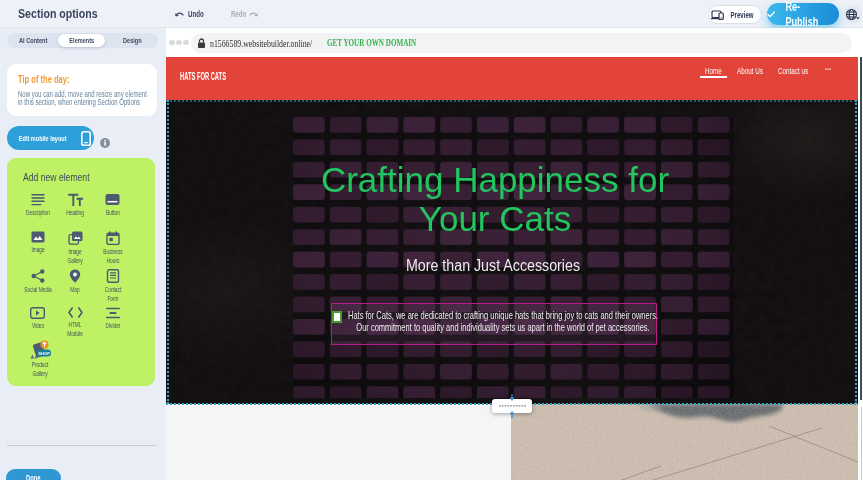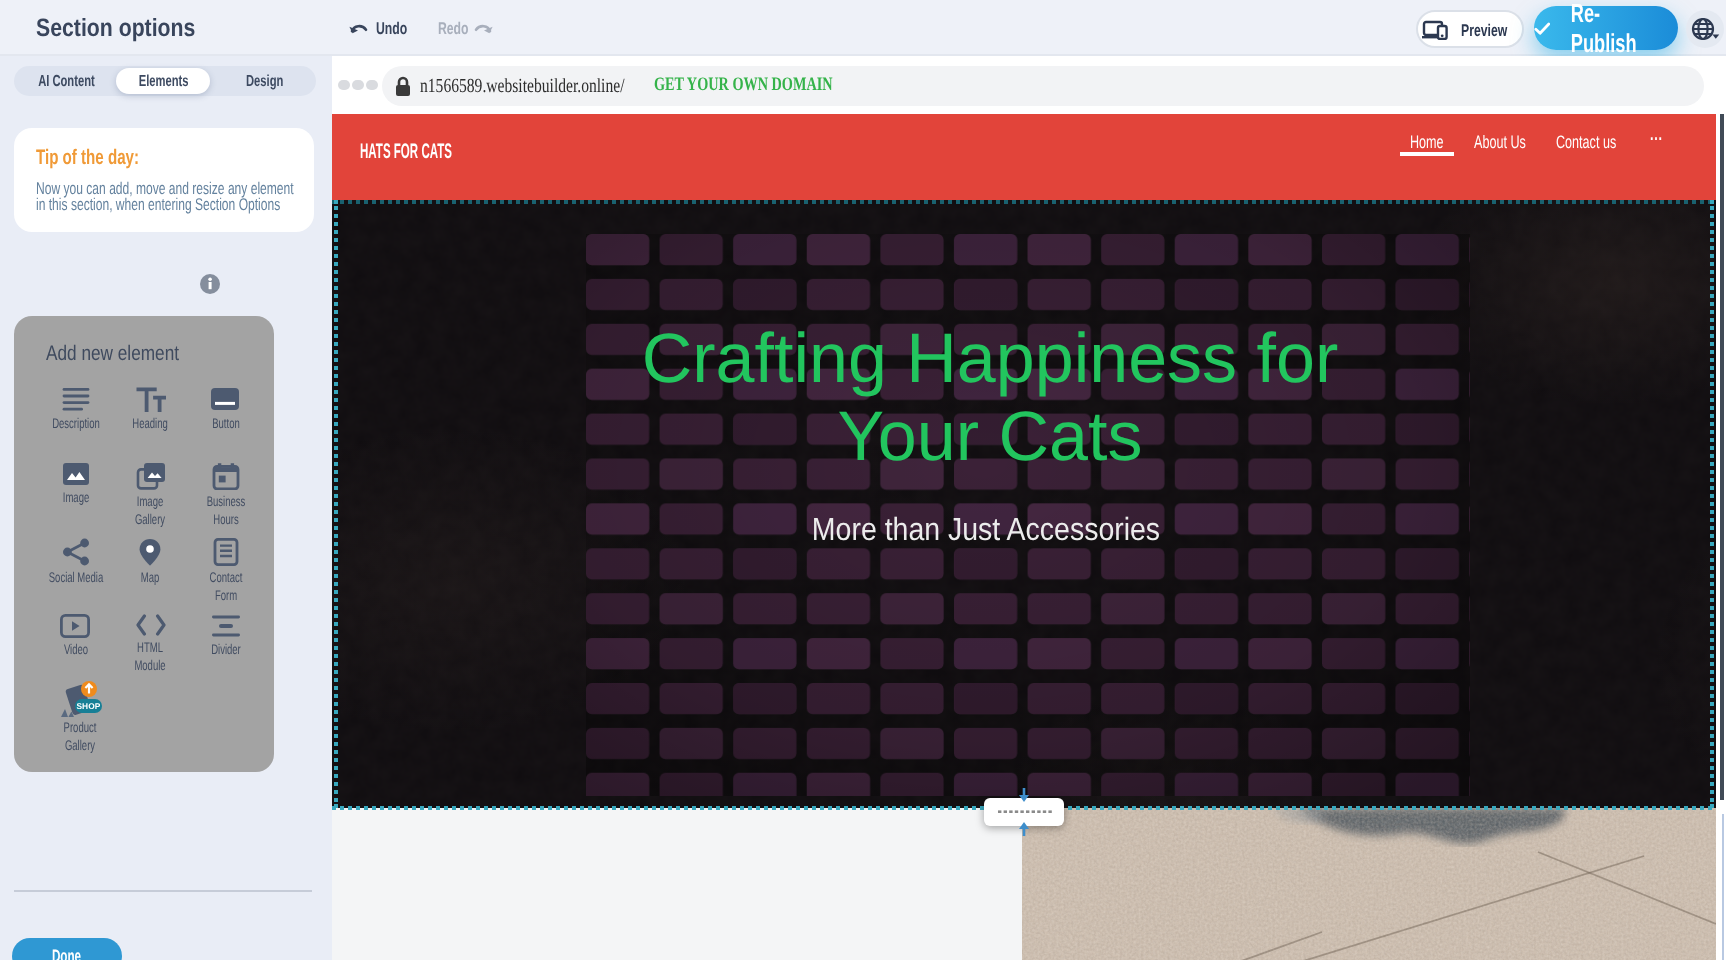--- a/index.html
+++ b/index.html
@@ -5,38 +5,38 @@
   * { margin:0; padding:0; box-sizing:border-box; }
   html,body { width:863px; height:480px; overflow:hidden; font-family:"Liberation Sans", sans-serif; }
   body { position:relative; background:#fff; }
   .abs { position:absolute; }
 
   
   #toolbar { left:0; top:0; width:863px; height:28px; background:#eef1f8; border-bottom:1px solid #e3e7ef; }
   #sec-opts { left:18px; top:7px; font-size:12.5px; font-weight:bold; color:#39455c; transform:scaleX(.85); transform-origin:left top; }
   .undo-grp { top:9px; font-size:8.5px; font-weight:bold; color:#39455c; display:flex; align-items:center; }
   #undo { left:174px; }
-  #redo { left:213px; color:#a8afbc;text-align:center; }
+  #redo { left:225px; color:#a8afbc;text-align:center; }
 
   
   #btn-preview { left:708px; top:5px; width:54px; height:19px; background:#fff; border:1px solid #dbe0e8; border-radius:10px; display:flex; align-items:center; justify-content:center; gap:2px; font-size:8.5px; font-weight:bold; color:#2c3850; }
   #btn-republish { left:767px; top:3px; width:72px; height:22px; border-radius:11px; background:linear-gradient(90deg,#3ab9ec,#1b8cd8); box-shadow:0 5px 11px rgba(52,178,230,.55); display:flex; align-items:center; justify-content:center; gap:1px; font-size:13px; font-weight:bold; color:#fff; }
   #btn-globe { left:843px; top:4.5px; width:19px; height:19px; border-radius:50%; background:#e4e9f1; display:flex; align-items:center; justify-content:center; }
 
   
   #sidebar { left:0; top:28px; width:166px; height:452px; background:#e9edf6; }
   #tabs { left:7px; top:5px; width:151px; height:15px; background:#dde3ef; border-radius:8px; display:flex; align-items:center; }
   #tabs .tab { flex:1; text-align:center; font-size:8px; font-weight:bold; color:#3d4a61; }
   #tab-active { position:absolute; left:51px; top:1px; width:47px; height:13px; background:#fff; border-radius:7px; box-shadow:0 1px 3px rgba(60,80,120,.25); display:flex; align-items:center; justify-content:center; font-size:8px; font-weight:bold; color:#3d4a61; }
   #tipcard { left:7px; top:35.5px; width:150px; height:52.5px; background:#fff; border-radius:9px; padding:9px 11px 0 11px; }
   #tipcard h3 { font-size:10.5px; color:#f09a37; margin-bottom:5px; transform:scaleX(.72); transform-origin:left top; }
   #tipcard p { font-size:8.5px; color:#64829e; line-height:8px; white-space:nowrap; transform:scaleX(.71); transform-origin:0 0; }
   #btn-mobile { left:7px; top:98px; width:87px; height:24px; border-radius:12px; background:#2d9fd9; display:flex; align-items:center; justify-content:center; gap:5px; font-size:7.6px; font-weight:bold; color:#fff; }
   #info-i { left:100px; top:105.5px; width:10px; height:10px; }
-  #elcard { left:7px; top:130px; width:130px; height:228px; background:#a3a3a3; border-radius:9px; }
+  #elcard { left:7px; top:130px; width:148px; height:228px; background:#bef264; border-radius:9px; }
   #elcard h2 { position:absolute; left:16px; top:12.5px; font-size:10.5px; color:#3f4a5e; font-weight:normal; transform:scaleX(.82); transform-origin:left top; }
   .el { position:absolute; width:44px; text-align:center; }
   .el svg { display:block; margin:0 auto; }
   .el .lbl { margin-top:3px; font-size:7px; color:#414c61; line-height:8.5px; transform:scaleX(.68); transform-origin:center top; }
   #divider-line { left:7px; top:417px; width:149px; height:1px; background:#c6ccd8; }
   #btn-done { left:6px; top:429px; width:55px; height:18px; border-radius:9px; background:#2f98d3; color:#fff; font-size:9px; font-weight:bold; display:flex; align-items:center; justify-content:center;margin-top:12px; }
 
   
   #canvas { left:166px; top:28px; width:697px; height:452px; background:#fff; }
   #urlbar { left:0; top:0; width:697px; height:29px; background:#fff;font-family:Liberation Serif, serif; }
@@ -123,20 +123,27 @@
     <div class="abs" id="tipcard">
       <h3>Tip of the day:</h3>
       <p>Now you can add, move and resize any element<br>in this section, when entering Section Options</p>
     </div>
     <div class="abs" id="tabs">
       <div class="tab" style="margin-right:47px"><span style="display:inline-block; transform:scaleX(.7)">AI Content</span></div>
       <div class="tab"><span style="display:inline-block; transform:scaleX(.7)">Design</span></div>
       <div id="tab-active">
         <span style="display:inline-block; transform:scaleX(.7)">Elements</span>
       </div>
+    </div>
+    <div class="abs" id="btn-mobile">
+      <span style="display:inline-block; transform:scaleX(.73)">Edit mobile layout</span>
+      <svg width="10" height="15" viewBox="0 0 10 15">
+        <rect x=".8" y=".8" width="8.4" height="13.4" rx="1.8" fill="none" stroke="#fff" stroke-width="1.6"></rect>
+        <path d="M3.6 11.6 H6.4" stroke="#fff" stroke-width="1.2" stroke-linecap="round"></path>
+      </svg>
     </div>
     <div class="abs" id="info-i"><svg width="10" height="10" viewBox="0 0 10 10">
         <circle cx="5" cy="5" r="5" fill="#858e9d"></circle>
         <rect x="4.3" y="4" width="1.5" height="3.6" fill="#fff"></rect>
         <circle cx="5.05" cy="2.6" r=".9" fill="#fff"></circle>
       </svg></div>
     <div class="abs" id="elcard">
       <h2>Add new element</h2>
       <div class="el" style="left:8.5px; top:35px">
         <svg width="14" height="13" viewBox="0 0 14 13">
@@ -316,20 +323,24 @@
               <stop offset="100%" stop-color="#000" stop-opacity=".38"></stop>
             </radialGradient>
           </defs>
           <rect width="442" height="286" fill="url(#tp)"></rect>
           <rect width="442" height="286" fill="url(#tp2)"></rect>
           <rect width="442" height="286" fill="url(#vg)"></rect>
         </svg>
       </div>
         <h1>Crafting Happiness for<br>Your Cats</h1>
         <div class="sub">More than Just Accessories</div>
+        <div id="parabox">
+          <div id="greensq"></div>
+          <p>Hats for Cats, we are dedicated to crafting unique hats that bring joy to cats and their owners.<br>Our commitment to quality and individuality sets us apart in the world of pet accessories.</p>
+        </div>
       </div>
       <div id="bottomsec">
         <div id="sand">
           <svg width="347" height="76" style="display:block">
             <defs>
               <filter id="grain" x="0" y="0" width="100%" height="100%">
                 <feTurbulence type="fractalNoise" baseFrequency="0.75" numOctaves="2" seed="7"></feTurbulence>
                 <feColorMatrix type="matrix" values="0 0 0 0 0.36  0 0 0 0 0.30  0 0 0 0 0.25  0 0 0 0.9 -0.18"></feColorMatrix>
               </filter>
               <filter id="grain2" x="0" y="0" width="100%" height="100%">

